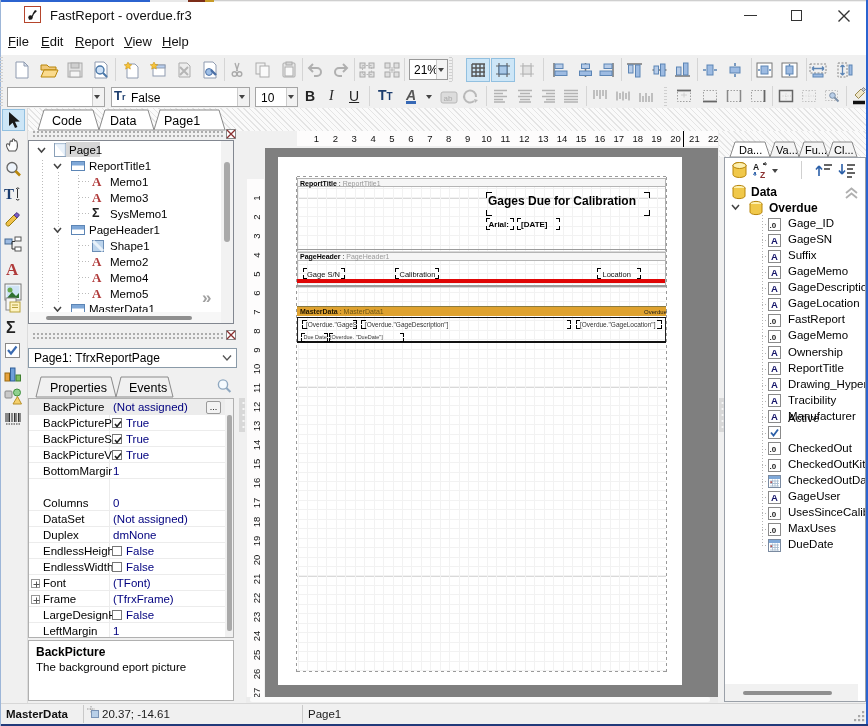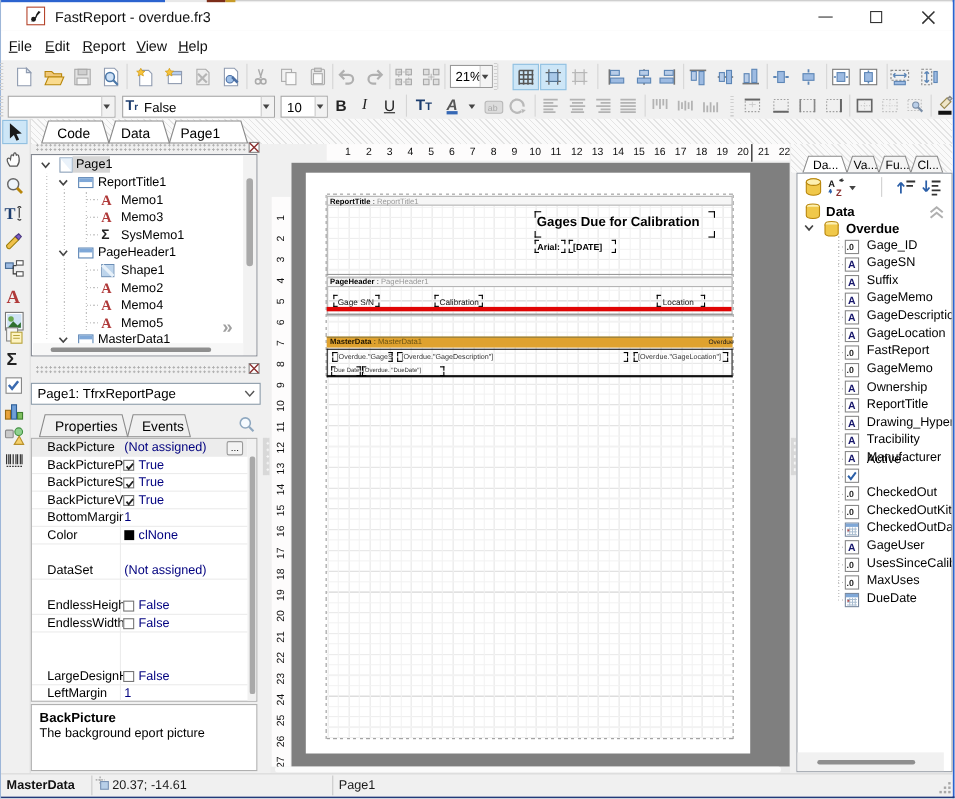--- a/index.html
+++ b/index.html
@@ -551,38 +551,59 @@
           <svg width="10" height="10" style="left:0;top:0">
             <path d="M2 5 L4 7.5 L8 2.5" stroke="#222" stroke-width="1.6" fill="none"></path>
           </svg>
         </span>
         <span class="pval" style="left:97px;">True</span>
       </div>
 <div class="prow" style="top:64px;">
         <span class="pname">BottomMargin</span>
         <span class="pval">1</span>
       </div>
-<div class="prow" style="top:80px;">
-        <span class="pname">Color</span>
-        <span style="position:absolute;left:84px;top:3px;width:9px;height:9px;background:#000;"></span>
-        <span class="pval" style="left:97px;">clNone</span>
+<div class="prow" style="top:96px;">
+        <span class="pname">Columns</span>
+        <span class="pval">0</span>
       </div>
 <div class="prow" style="top:112px;">
         <span class="pname">DataSet</span>
         <span class="pval">(Not assigned)</span>
+      </div>
+<div class="prow" style="top:128px;">
+        <span class="pname">Duplex</span>
+        <span class="pval">dmNone</span>
       </div>
 <div class="prow" style="top:144px;">
         <span class="pname">EndlessHeight</span>
         <span class="pchk"></span>
         <span class="pval" style="left:97px;">False</span>
       </div>
 <div class="prow" style="top:160px;">
         <span class="pname">EndlessWidth</span>
         <span class="pchk"></span>
         <span class="pval" style="left:97px;">False</span>
+      </div>
+<div class="prow" style="top:176px;">
+        <span class="pplus">
+          <svg width="9" height="9" style="left:0;top:0">
+            <path d="M1.5 4.5 h6 M4.5 1.5 v6" stroke="#555" stroke-width="1"></path>
+          </svg>
+        </span>
+        <span class="pname">Font</span>
+        <span class="pval">(TFont)</span>
+      </div>
+<div class="prow" style="top:192px;">
+        <span class="pplus">
+          <svg width="9" height="9" style="left:0;top:0">
+            <path d="M1.5 4.5 h6 M4.5 1.5 v6" stroke="#555" stroke-width="1"></path>
+          </svg>
+        </span>
+        <span class="pname">Frame</span>
+        <span class="pval">(TfrxFrame)</span>
       </div>
 <div class="prow" style="top:208px;">
         <span class="pname">LargeDesignH</span>
         <span class="pchk"></span>
         <span class="pval" style="left:97px;">False</span>
       </div>
 <div class="prow" style="top:224px;">
         <span class="pname">LeftMargin</span>
         <span class="pval">1</span>
       </div>

